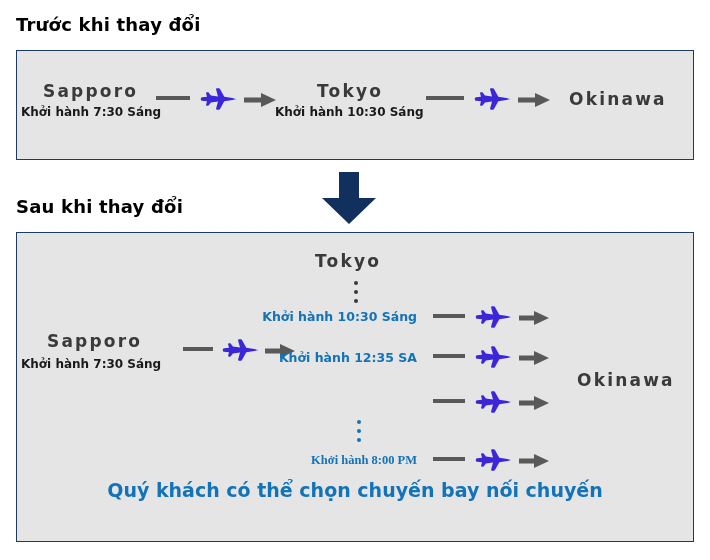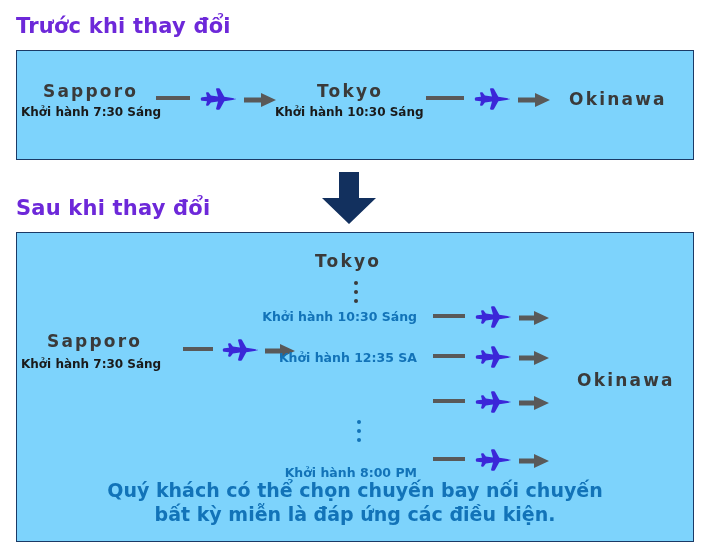--- a/index.html
+++ b/index.html
@@ -12,33 +12,33 @@
     width: 710px;
     height: 560px;
     position: relative;
     font-family: "DejaVu Sans", "Liberation Sans", sans-serif;
     overflow: hidden;
     color: #333333;
   }
 
   .section-heading {
     position: absolute;
-    font-size: 21px;
-    font-weight: bold;
-    color: #6d28d9;
+    font-size: 18px;
+    font-weight: bold;
+    color: #000000;
     letter-spacing: 0.2px;
     white-space: nowrap;
   }
   #heading-before { left: 16px; top: 14px; }
   #heading-after  { left: 16px; top: 196px; }
 
   .panel {
     position: absolute;
     border: 1.5px solid #1b3a66;
-    background: #7dd3fc;
+    background: #e5e5e5;
     box-sizing: border-box;
   }
   #panel-before {
     left: 16px; top: 50px;
     width: 678px; height: 110px;
   }
   #panel-after {
     left: 16px; top: 232px;
     width: 678px; height: 310px;
   }
@@ -247,32 +247,31 @@
       </svg>
     </span>
   </div>
 
   <div class="vdots" style="left:340px; top:187px;">
     <i></i>
       <i></i>
       <i></i>
   </div>
 
-  <div class="depart-blue" style="left:210px; top:232px; width:190px;">Khởi hành 8:00 PM</div>
+  <div class="depart-blue" style="left:210px; top:220px; width:190px;font-family:Liberation Serif, serif;">Khởi hành 8:00 PM</div>
   <div class="connector" style="left:416px; top:213px; width:140px;">
     <div class="dash" style="left:0px; width:32px;"></div>
     <span class="plane" style="left:40px;">
       <svg width="40" height="26" viewBox="0 0 40 26">
         <path fill="#3b27d8" d="M37.5 13c0 1.1-1.6 1.9-3.1 2.1l-8.1 1.1-4.3 7.9c-.2.4-.6.6-1 .6h-2c-.6 0-1-.5-.9-1.1l1.9-7.1-7.1.9-2.1 2.9c-.2.3-.5.4-.8.4h-1.1c-.5 0-.9-.5-.8-1l.9-3.4-4.9-.5c-.8-.1-1.3-.7-1.3-1.8s.5-1.7 1.3-1.8l4.9-.5-.9-3.4c-.1-.5.3-1 .8-1h1.1c.3 0 .6.1.8.4l2.1 2.9 7.1.9-1.9-7.1c-.1-.6.3-1.1.9-1.1h2c.4 0 .8.2 1 .6l4.3 7.9 8.1 1.1c1.5.2 3.1 1 3.1 2.1z"></path>
       </svg>
     </span>
     <span class="arrowhead" style="left:86px;">
       <svg width="30" height="14" viewBox="0 0 30 14">
         <path fill="#595959" d="M0 4.6h15V0l15 7-15 7v-4.6H0z"></path>
       </svg>
     </span>
   </div>
 </div>
 
 <div id="caption">
   <span>Quý khách có thể chọn chuyến bay nối chuyến</span>
-  <span>bất kỳ miễn là đáp ứng các điều kiện.</span>
 </div>
 
 </body></html>

